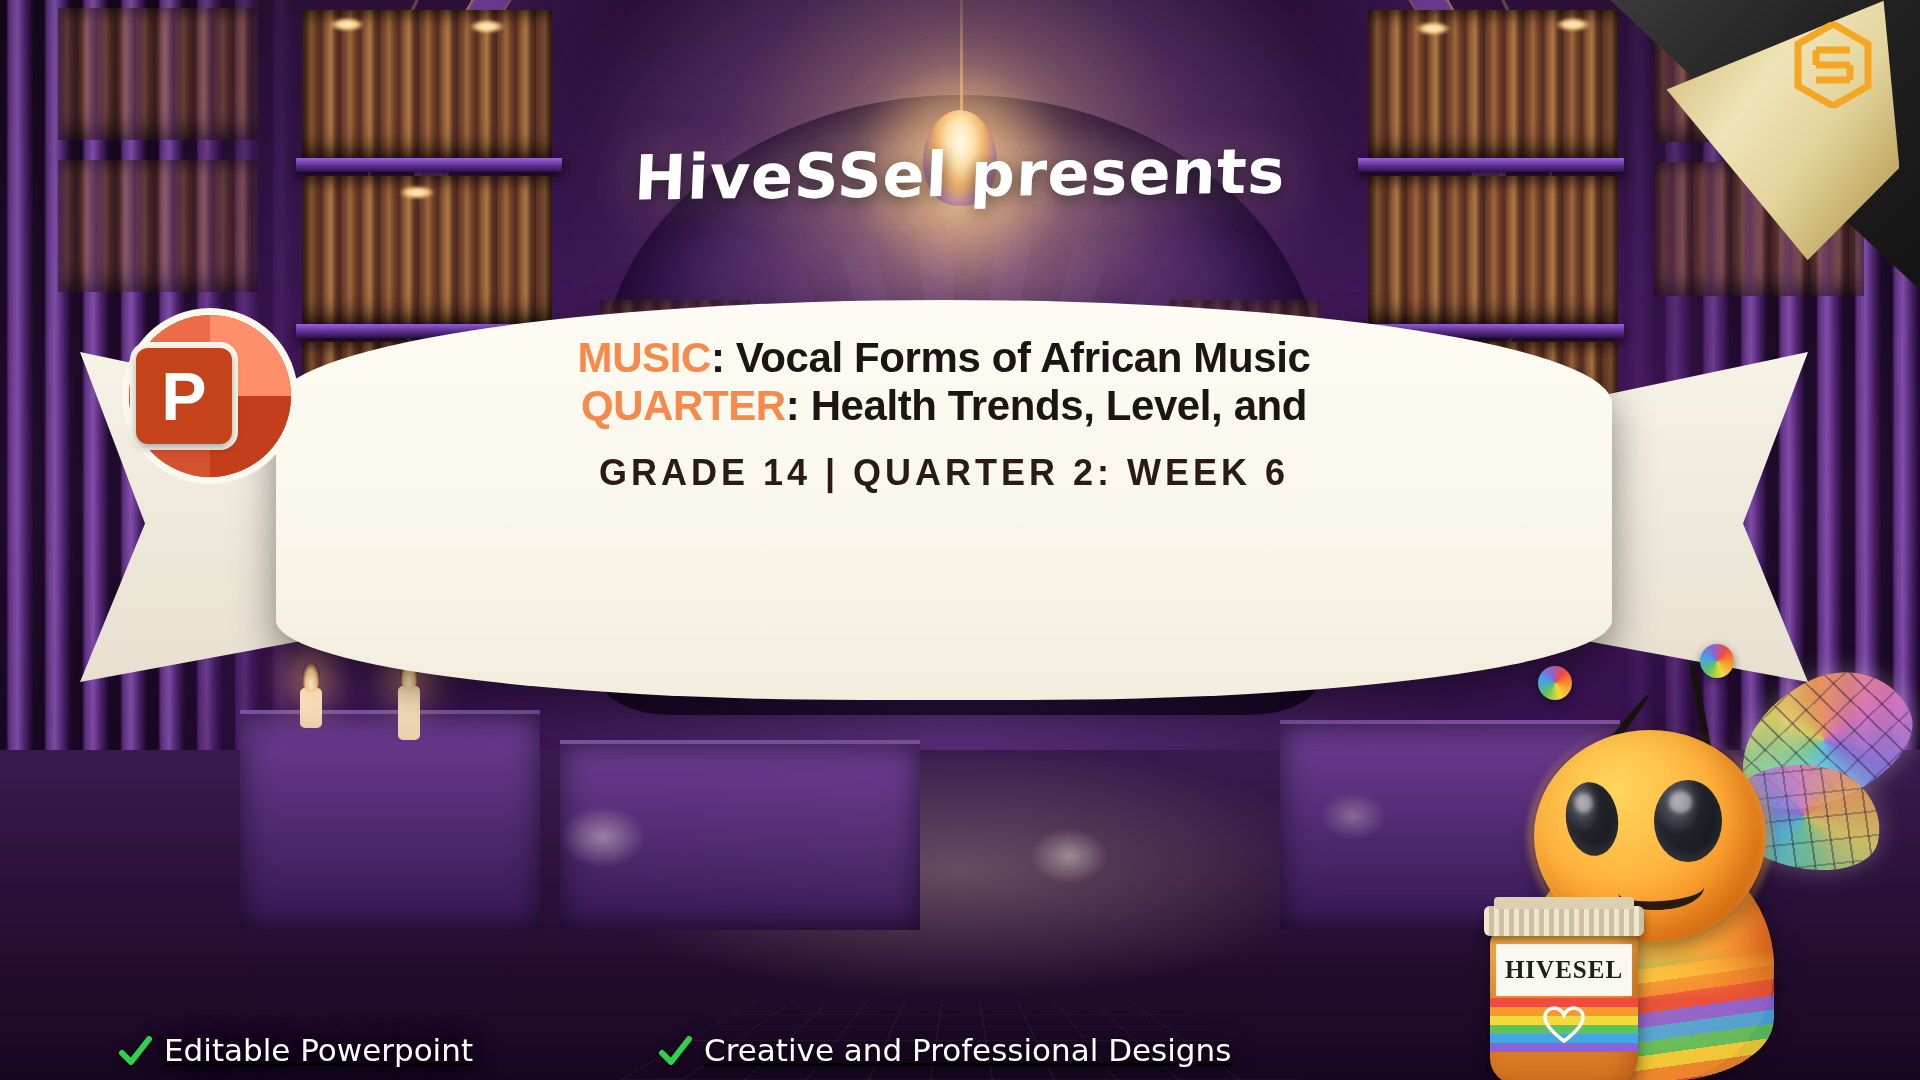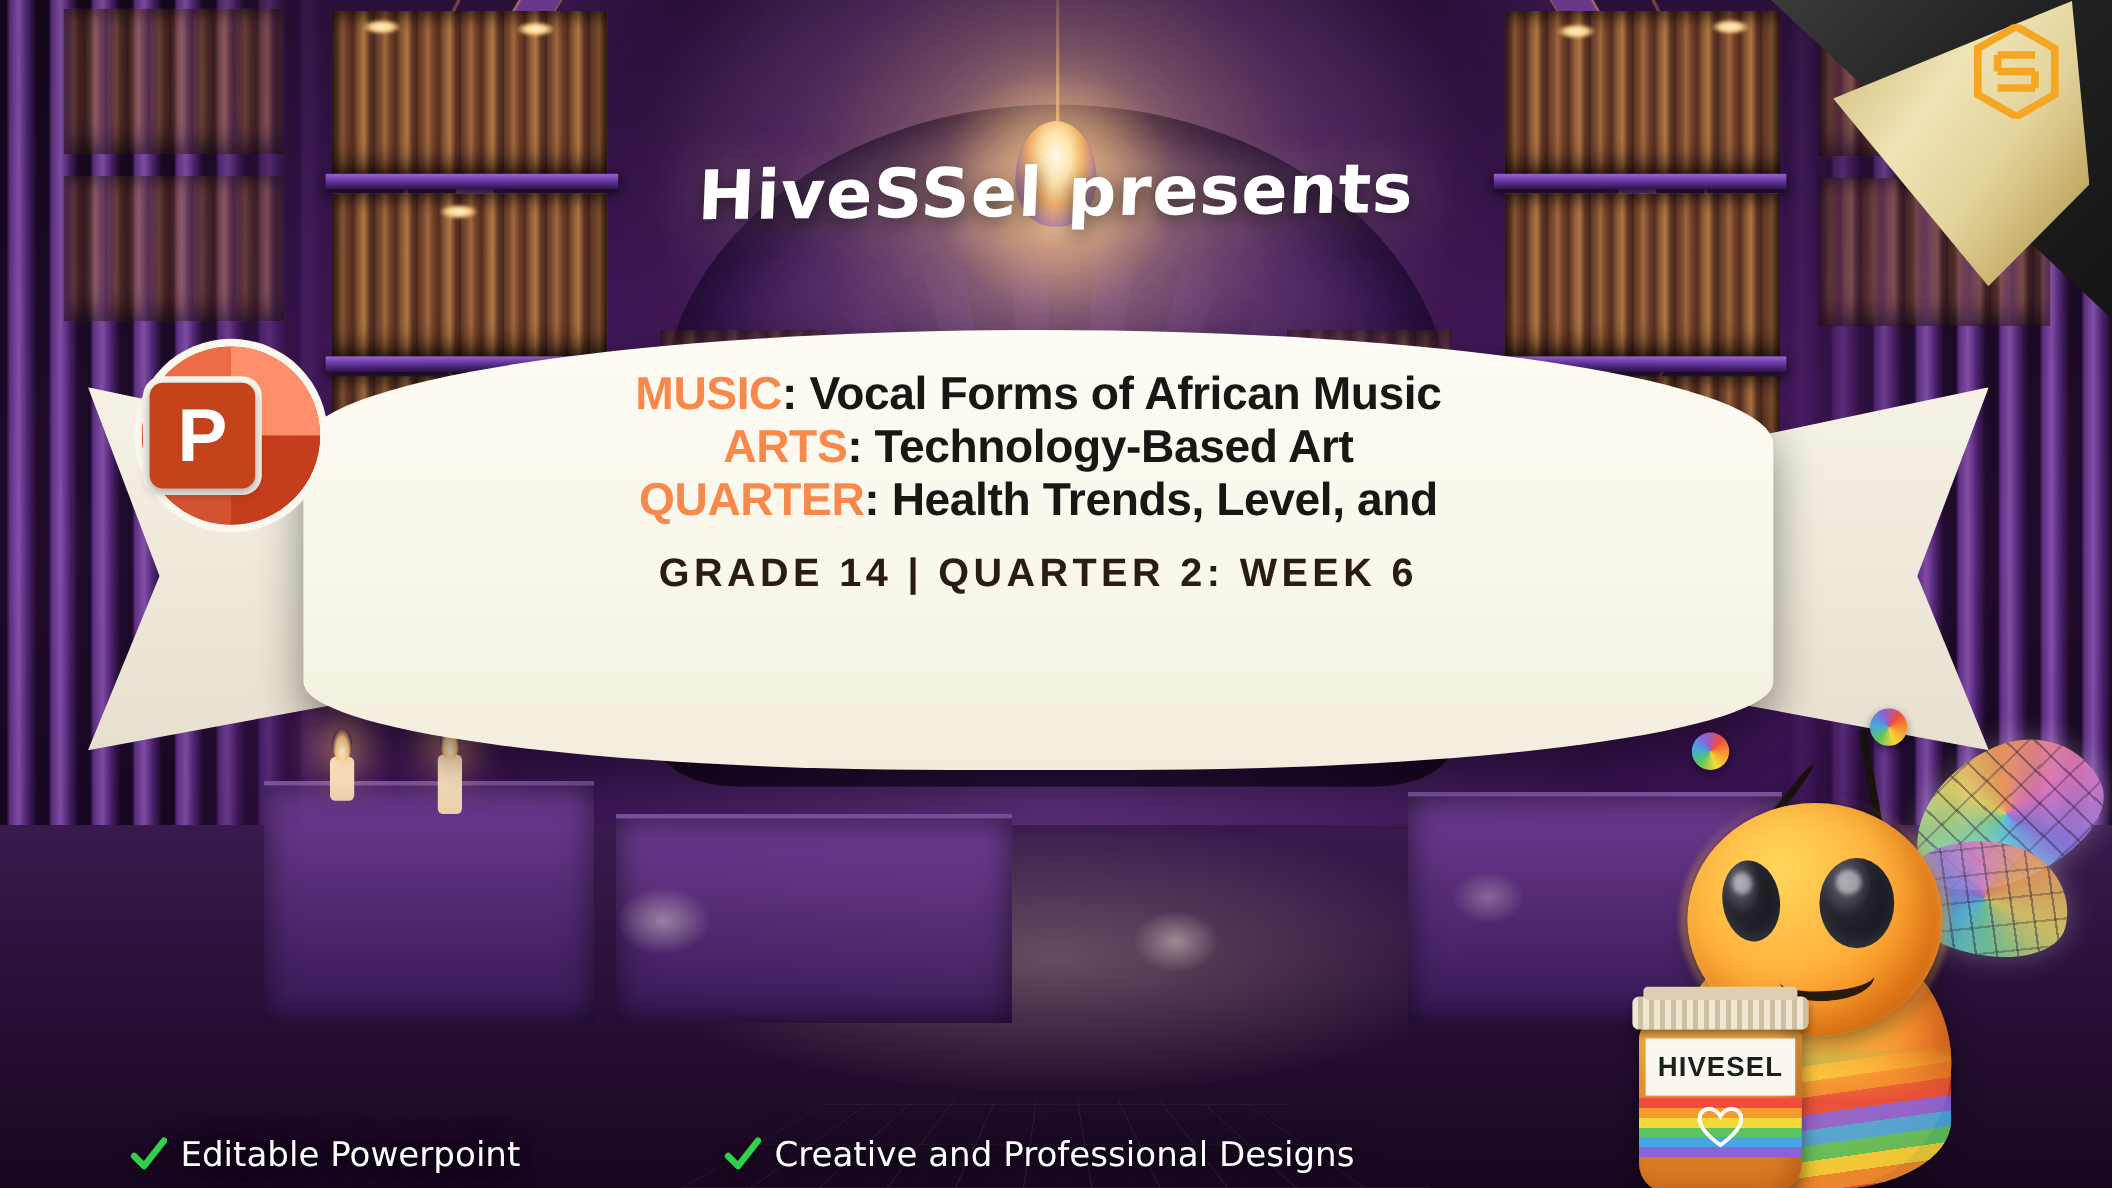--- a/index.html
+++ b/index.html
@@ -226,21 +226,21 @@
     letter-spacing:1px;
     transform:skewX(-3deg) rotate(-.6deg);
     text-shadow:0 4px 18px rgba(0,0,0,.6), 0 0 44px rgba(255,220,190,.35);
   }
 
   
   .features { position:absolute; left:118px; bottom:48px; width:1080px; }
   .feat-col { position:absolute; top:0; }
   .feat-col.left  { left:0;   width:470px; }
   .feat-col.right { left:540px; width:560px; }
-  .feat-item { display:flex; align-items:flex-start; margin-bottom:26px; }
+  .feat-item { display:flex; align-items:flex-end; margin-bottom:26px;text-decoration:underline; }
   .feat-item:last-child { margin-bottom:0; }
   .check {
     flex:0 0 auto; width:34px; height:34px; margin-right:12px;
     position:relative;
   }
   .check svg { display:block; filter:drop-shadow(0 2px 6px rgba(0,0,0,.6)); }
   .feat-text {
     font-family:"DejaVu Sans", sans-serif;
     font-size:31px; color:#ffffff; white-space:nowrap;
     text-shadow:0 2px 10px rgba(0,0,0,.75), 0 0 26px rgba(0,0,0,.5);
@@ -338,21 +338,21 @@
     position:absolute; inset:0; border-radius:16px 16px 26px 26px;
     background:linear-gradient(180deg,#f3b24a,#e2872c 52%,#d4731f 100%);
     box-shadow:inset -10px 0 18px rgba(140,60,10,.4), 0 8px 16px rgba(0,0,0,.5);
     overflow:hidden;
   }
   .jar-label {
     position:absolute; left:6px; right:6px; top:16px; height:52px;
     background:#fbf8f1; display:flex; align-items:center; justify-content:center;
   }
   .jar-label span {
-    font-family:Liberation Sans, sans-serif; font-weight:bold;
+    font-family:Liberation Serif, serif; font-weight:bold;
     font-size:25px; letter-spacing:1px; color:#17231a;
   }
   .jar-rainbow {
     position:absolute; left:0; right:0; top:70px; height:54px;
     background:linear-gradient(180deg,
       #ef4b3e 0 9px,#f79a2d 9px 18px,#f4d93a 18px 27px,
       #5cc45f 27px 36px,#44a6e2 36px 45px,#8b62d8 45px 54px);
   }
   .jar-heart {
     position:absolute; left:50%; top:78px; transform:translateX(-50%);
@@ -450,23 +450,20 @@
     <div class="banner-tail tail-l"></div>
     <div class="banner-tail tail-r"></div>
     <div class="banner-main"></div>
 
     <div class="banner-content">
 
       <div class="subj-line">
         <span class="subj-tag">MUSIC</span><span>: </span><span>Vocal Forms of African Music</span>
       </div>
 
-      <div class="subj-line">
-        <span class="subj-tag">ARTS</span><span>: </span><span>Technology-Based Art</span>
-      </div>
 
 
       <div class="subj-line">
         <span class="subj-tag">QUARTER</span><span>: </span><span>Health Trends, Level, and</span>
       </div>
 
 
       <div class="grade-line">GRADE 14 | QUARTER 2: WEEK 6</div>
     </div>
   </div>

